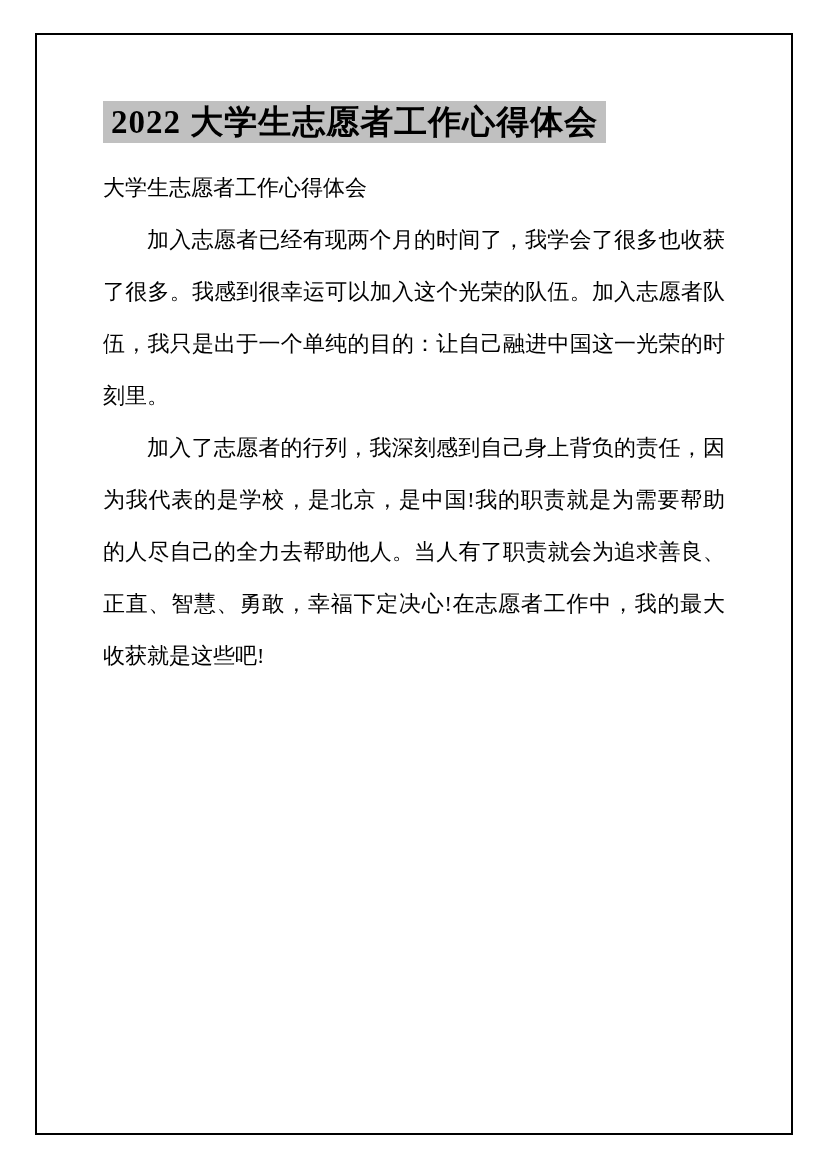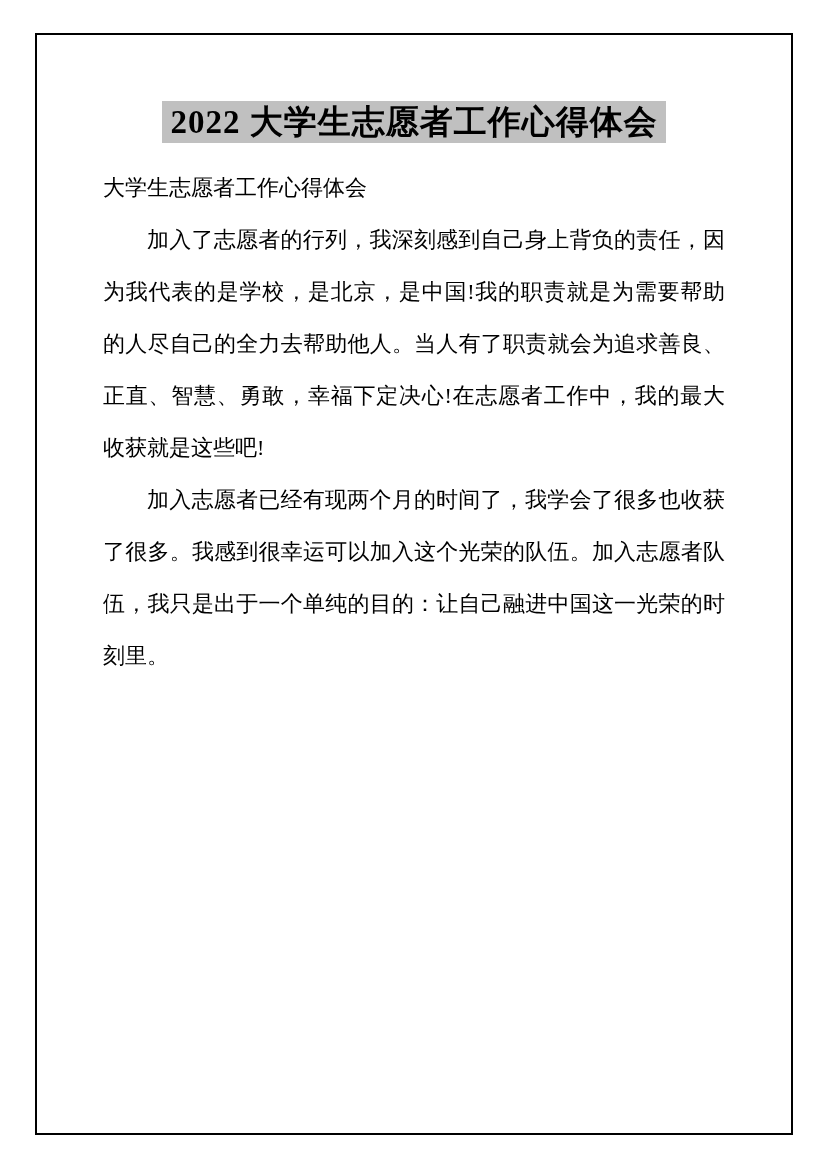--- a/index.html
+++ b/index.html
@@ -28,21 +28,21 @@
     overflow: hidden;
   }
   .content {
     position: relative;
     height: 100%;
     padding: 0 66px;
     box-sizing: border-box;
   }
   .title {
     margin: 62px 0 14px 0;
-    text-align: center;
+    text-align: left;
     font-size: 33px;
     font-weight: bold;
     line-height: 1.55;
     letter-spacing: 1px;
   }
   .title .highlight {
     background: #c0c0c0;
     padding: 3px 8px;
   }
   .body-text {
@@ -74,22 +74,22 @@
 <body>
 
 <div class="canvas">
   <div class="page">
     <div class="content">
 
       <h1 class="title"><span class="highlight">2022 大学生志愿者工作心得体会</span></h1>
 
       <div class="body-text">
         <p class="plain">大学生志愿者工作心得体会</p>
+        <p class="indent">加入志愿者已经有现两个月的时间了，我学会了很多也收获了很多。我感到很幸运可以加入这个光荣的队伍。加入志愿者队伍，我只是出于一个单纯的目的：让自己融进中国这一光荣的时刻里。</p>
         <p class="indent">加入了志愿者的行列，我深刻感到自己身上背负的责任，因为我代表的是学校，是北京，是中国!我的职责就是为需要帮助的人尽自己的全力去帮助他人。当人有了职责就会为追求善良、正直、智慧、勇敢，幸福下定决心!在志愿者工作中，我的最大收获就是这些吧!</p>
-        <p class="indent">加入志愿者已经有现两个月的时间了，我学会了很多也收获了很多。我感到很幸运可以加入这个光荣的队伍。加入志愿者队伍，我只是出于一个单纯的目的：让自己融进中国这一光荣的时刻里。</p>
       </div>
 
       <div class="footer">
         
       </div>
 
     </div>
   </div>
 </div>
 

